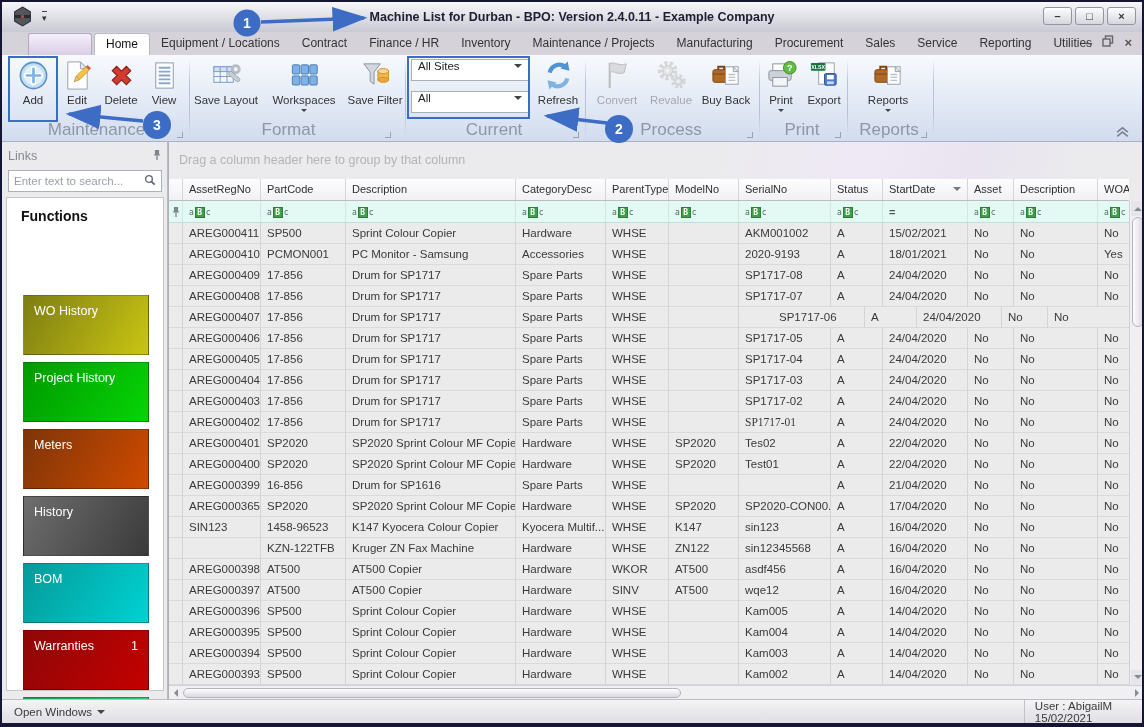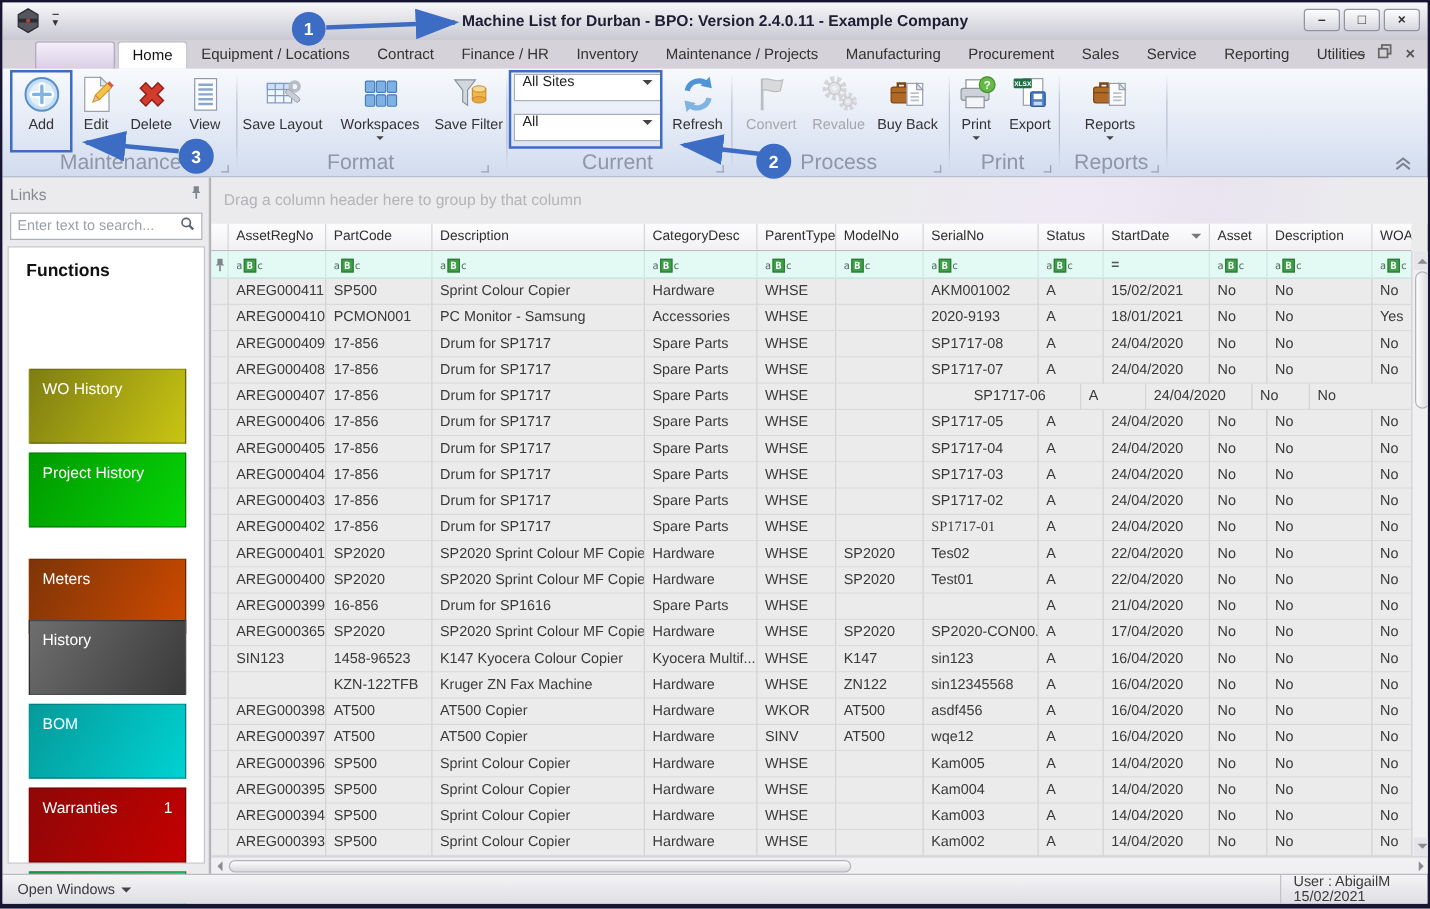--- a/index.html
+++ b/index.html
@@ -383,21 +383,21 @@
           </svg></span>
     </div>
     <div id="funcpanel" class="abs">
       <div id="func-title" class="abs">Functions</div>
     <div class="fbtn abs" style="top: 97px; height: 60px; background: linear-gradient(120deg, rgb(126, 126, 18), rgb(201, 197, 19));">
           <span>WO History</span>
         </div>
         <div class="fbtn abs" style="top: 164px; height: 60px; background: linear-gradient(120deg, rgb(0, 154, 0), rgb(6, 212, 6));">
           <span>Project History</span>
         </div>
-        <div class="fbtn abs" style="top: 231px; height: 60px; background: linear-gradient(120deg, rgb(126, 53, 8), rgb(207, 74, 0)); margin-top: 18px;">
+        <div class="fbtn abs" style="top: 231px; height: 60px; background: linear-gradient(120deg, rgb(126, 53, 8), rgb(207, 74, 0));">
           <span>Meters</span>
         </div>
         <div class="fbtn abs" style="top: 298px; height: 60px; background: linear-gradient(120deg, rgb(110, 110, 110), rgb(58, 58, 58));">
           <span>History</span>
         </div>
         <div class="fbtn abs" style="top: 365px; height: 60px; background: linear-gradient(120deg, rgb(6, 154, 154), rgb(0, 210, 210));">
           <span>BOM</span>
         </div>
         <div class="fbtn abs" style="top: 432px; height: 60px; background: linear-gradient(120deg, rgb(143, 7, 7), rgb(196, 0, 0));">
           <span>Warranties</span>

